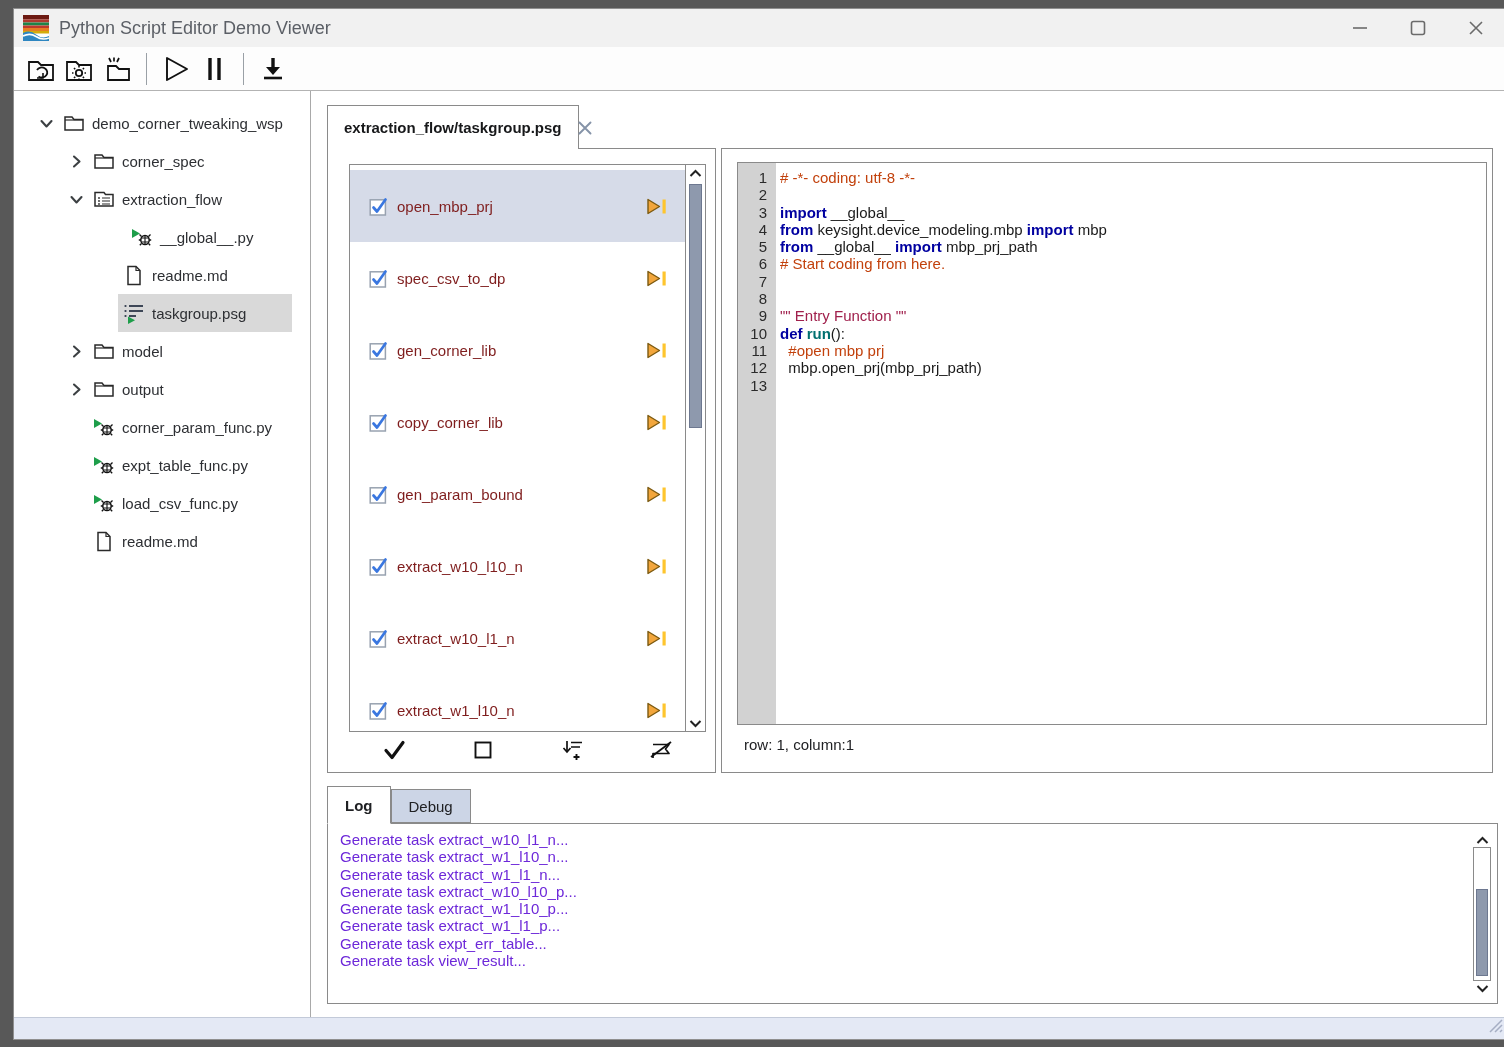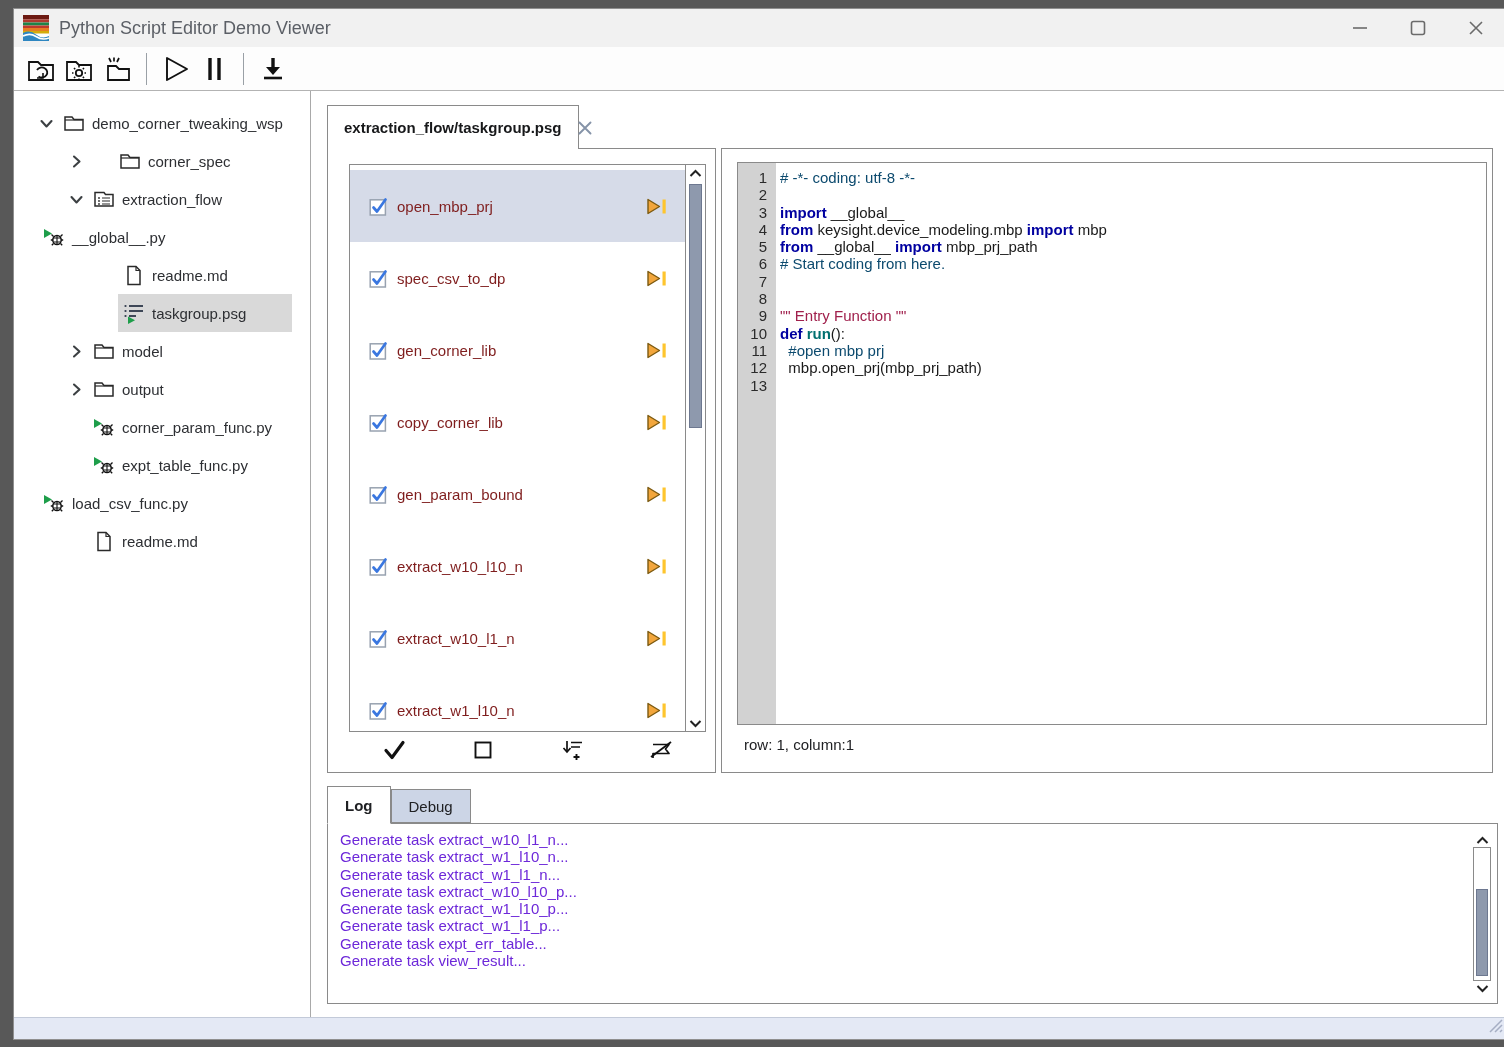--- a/index.html
+++ b/index.html
@@ -63,21 +63,21 @@
   .ttb-btn { width:34px; height:30px; display:flex; align-items:center; justify-content:center; }
 
   
   .code-box { position:absolute; left:15px; top:13px; width:750px; height:563px; border:1px solid #8a8a8a; background:#fff; overflow:hidden; }
   .gutter { position:absolute; left:0; top:0; bottom:0; width:38px; background:#d2d2d2; }
   .code-lines { position:relative; padding-top:6px; font-size:15px; line-height:17.3px; }
   .code-row { display:flex; }
   .ln { width:38px; flex:none; text-align:right; padding-right:9px; color:#2b2b2b; }
   .lc { padding-left:4px; white-space:pre; color:#1a1a1a; }
   .tok-kw { color:#0000a0; font-weight:bold; }
-  .tok-com { color:#0c4a6e; }
+  .tok-com { color:#c2410c; }
   .tok-str { color:#a0204c; }
   .tok-fn { color:#007070; font-weight:bold; }
   .tok-pl { color:#1a1a1a; }
   .ed-status { position:absolute; left:22px; top:587px; font-size:15px; color:#202124; }
 
   
   .log-tabs { position:absolute; left:16px; top:695px; display:flex; align-items:flex-end; z-index:2; }
   .log-tab { height:34px; padding:0 17px; display:flex; align-items:center; font-size:15px; color:#202124;
              background:#ccd5e6; border:1px solid #8a8a8a; }
   .log-tab.active { height:38px; background:#fff; font-weight:bold; border-bottom:1px solid #fff; margin-bottom:-1px; }
@@ -202,21 +202,21 @@
           <span class="tree-inner">
             <span class="tree-ico">
               <svg width="22" height="20" viewBox="0 0 22 20" fill="none" stroke="#2a2a2a" stroke-width="1.5">
                 <path d="M2 17 V4 H9 L11 6.5 H20 V17 Z"></path>
                 <path d="M2 7 H20" stroke-width="1.2"></path>
               </svg>
             </span>
             <span class="tree-lbl">demo_corner_tweaking_wsp</span>
           </span>
         </div>
-        <div class="tree-row" style="padding-left: 50px; gap: 26px;">
+        <div class="tree-row" style="padding-left: 50px;">
           <span class="tree-chev">
             <svg width="15" height="15" viewBox="0 0 15 15">
               <path d="M5 2.5 L10.5 7.5 L5 12.5" stroke="#3c4043" stroke-width="2.1" fill="none" stroke-linecap="round" stroke-linejoin="round"></path>
             </svg>
           </span>
           <span class="tree-inner">
             <span class="tree-ico">
               <svg width="22" height="20" viewBox="0 0 22 20" fill="none" stroke="#2a2a2a" stroke-width="1.5">
                 <path d="M2 17 V4 H9 L11 6.5 H20 V17 Z"></path>
                 <path d="M2 7 H20" stroke-width="1.2"></path>
@@ -237,21 +237,21 @@
                 <path d="M2 17 V3.5 H11 L12.5 5.5 H20 V17 Z"></path>
                 <circle cx="6" cy="9" r="0.9" fill="#2a2a2a" stroke="none"></circle>
                 <circle cx="6" cy="12" r="0.9" fill="#2a2a2a" stroke="none"></circle>
                 <circle cx="6" cy="15" r="0.9" fill="#2a2a2a" stroke="none"></circle>
                 <path d="M9 9 H17 M9 12 H17 M9 15 H17" stroke-width="1.2"></path>
               </svg>
             </span>
             <span class="tree-lbl">extraction_flow</span>
           </span>
         </div>
-        <div class="tree-row" style="">
+        <div class="tree-row" style="padding-left: 80px; margin-left: 8px;">
           <span class="tree-chev"></span>
           <span class="tree-inner">
             <span class="tree-ico">
               <svg width="24" height="20" viewBox="0 0 24 20">
                 <polygon points="2,2 10,6.5 2,11" fill="#1e9e4a"></polygon>
                 <ellipse cx="15" cy="13" rx="4.2" ry="4.6" fill="none" stroke="#111" stroke-width="1.5"></ellipse>
                 <path d="M15 8.4 V17.6 M11.2 11 H18.8 M11.4 15 H18.6" stroke="#111" stroke-width="1.1"></path>
                 <path d="M11.5 9.5 L9.5 7.5 M18.5 9.5 L20.5 7.5 M10.8 13 H8.8 M19.2 13 H21.2 M11.5 16.5 L9.8 18.3 M18.5 16.5 L20.2 18.3" stroke="#111" stroke-width="1.3"></path>
               </svg>
             </span>
@@ -336,21 +336,21 @@
               <svg width="24" height="20" viewBox="0 0 24 20">
                 <polygon points="2,2 10,6.5 2,11" fill="#1e9e4a"></polygon>
                 <ellipse cx="15" cy="13" rx="4.2" ry="4.6" fill="none" stroke="#111" stroke-width="1.5"></ellipse>
                 <path d="M15 8.4 V17.6 M11.2 11 H18.8 M11.4 15 H18.6" stroke="#111" stroke-width="1.1"></path>
                 <path d="M11.5 9.5 L9.5 7.5 M18.5 9.5 L20.5 7.5 M10.8 13 H8.8 M19.2 13 H21.2 M11.5 16.5 L9.8 18.3 M18.5 16.5 L20.2 18.3" stroke="#111" stroke-width="1.3"></path>
               </svg>
             </span>
             <span class="tree-lbl">expt_table_func.py</span>
           </span>
         </div>
-        <div class="tree-row" style=" align-items: center;">
+        <div class="tree-row" style="padding-left: 50px; align-items: center;">
           <span class="tree-chev"></span>
           <span class="tree-inner">
             <span class="tree-ico">
               <svg width="24" height="20" viewBox="0 0 24 20">
                 <polygon points="2,2 10,6.5 2,11" fill="#1e9e4a"></polygon>
                 <ellipse cx="15" cy="13" rx="4.2" ry="4.6" fill="none" stroke="#111" stroke-width="1.5"></ellipse>
                 <path d="M15 8.4 V17.6 M11.2 11 H18.8 M11.4 15 H18.6" stroke="#111" stroke-width="1.1"></path>
                 <path d="M11.5 9.5 L9.5 7.5 M18.5 9.5 L20.5 7.5 M10.8 13 H8.8 M19.2 13 H21.2 M11.5 16.5 L9.8 18.3 M18.5 16.5 L20.2 18.3" stroke="#111" stroke-width="1.3"></path>
               </svg>
             </span>

